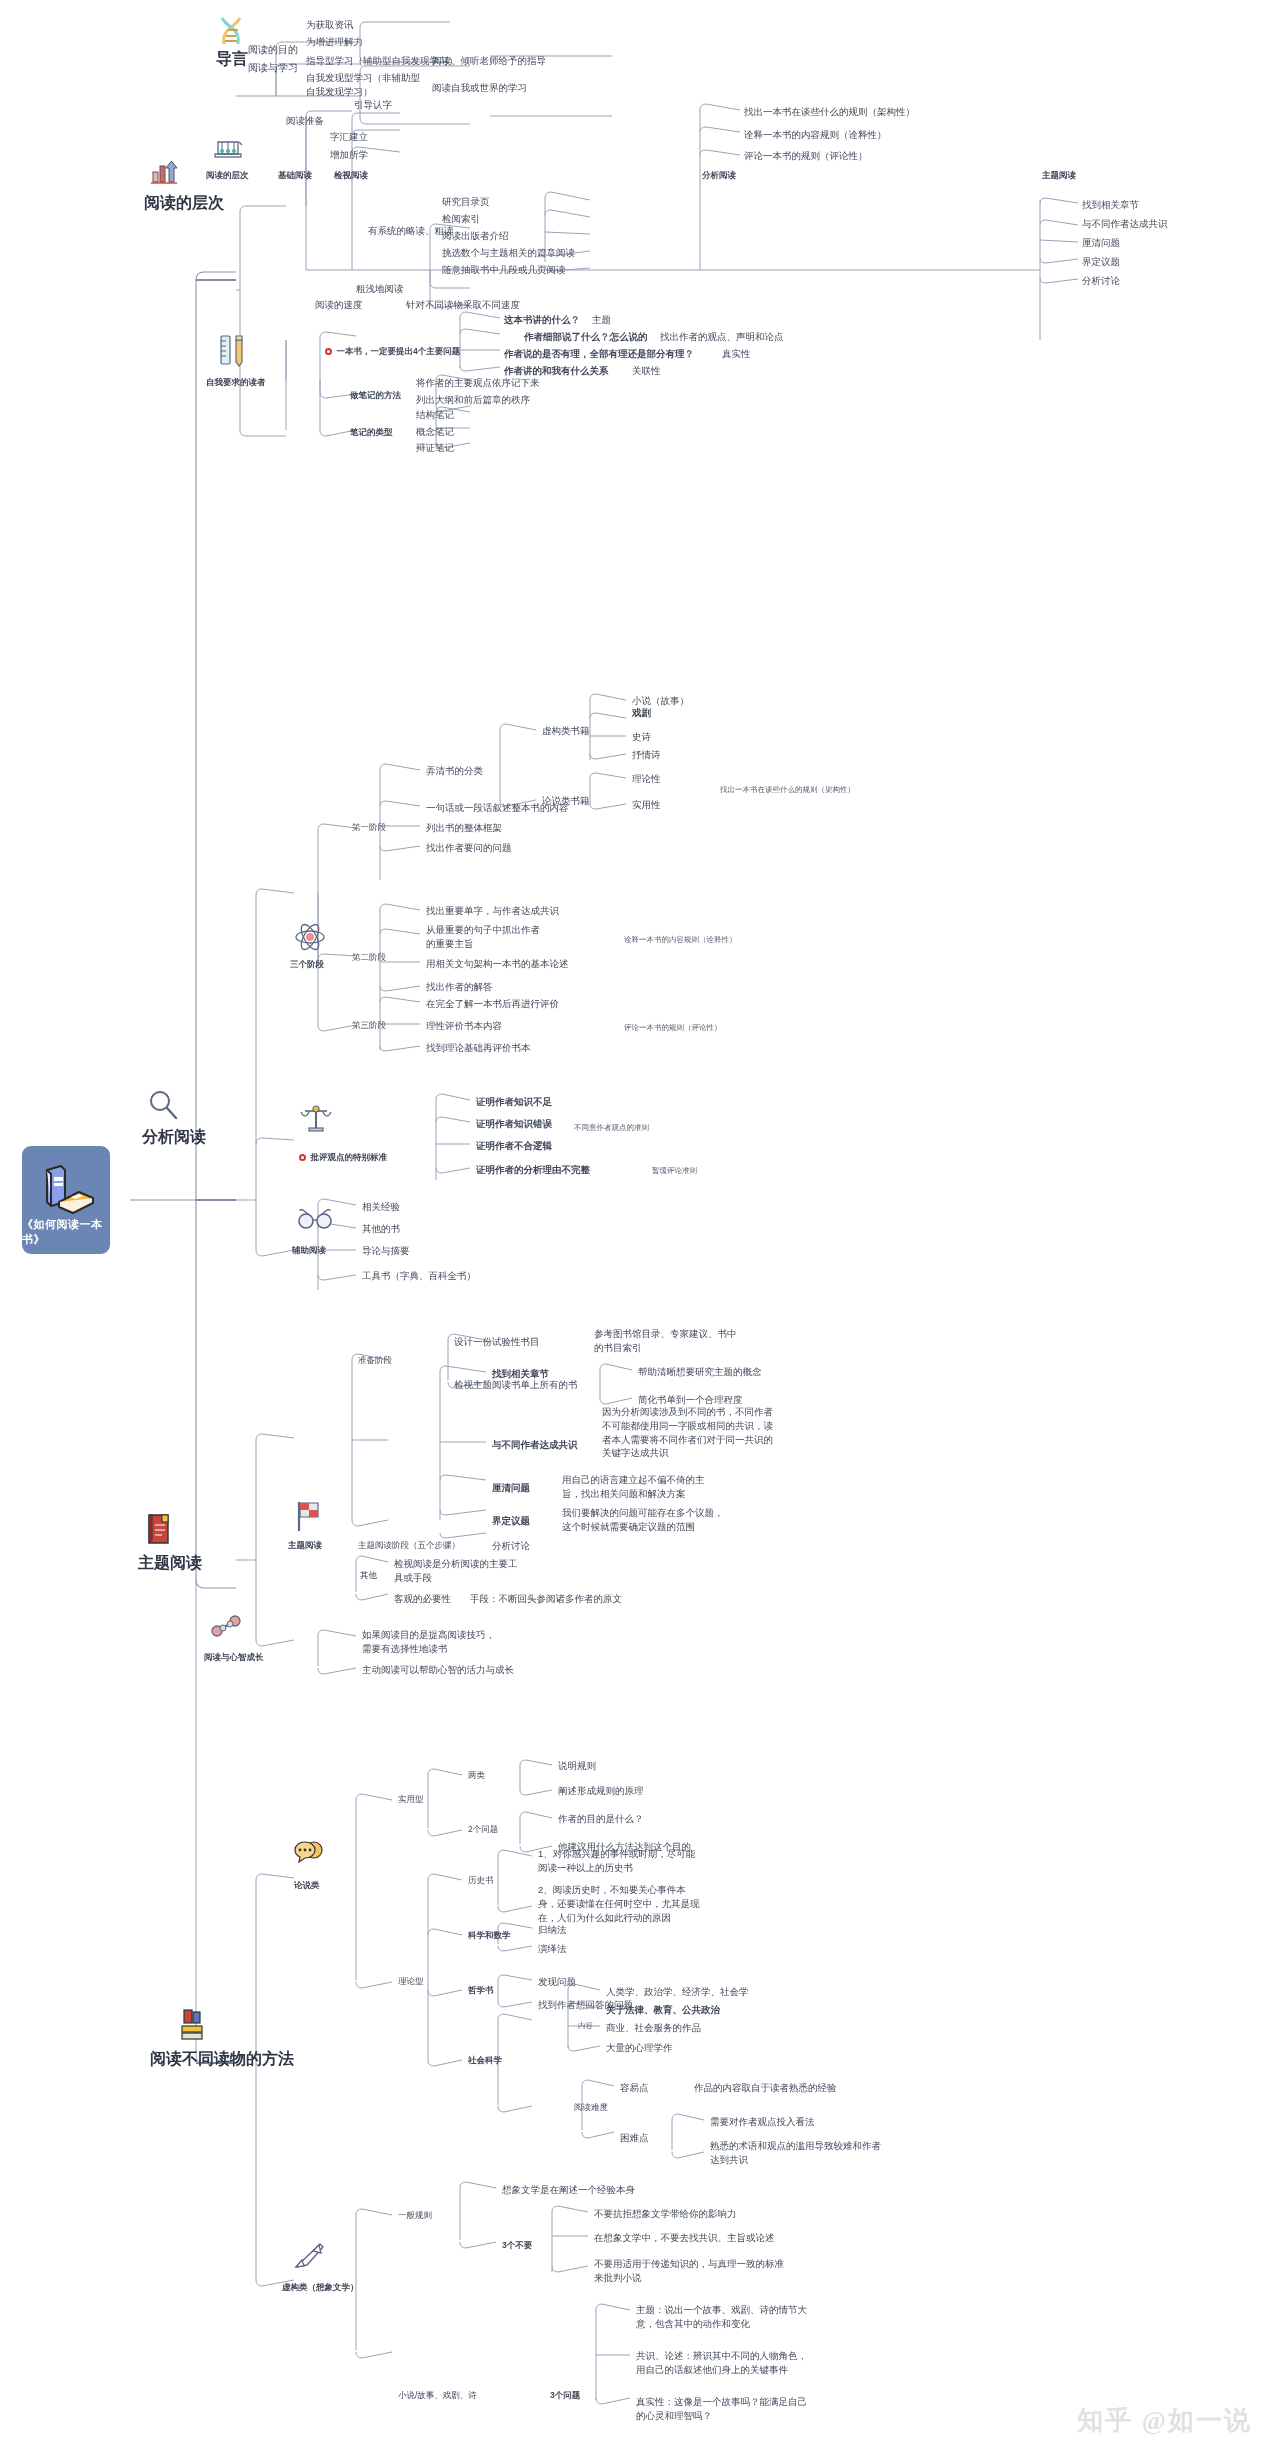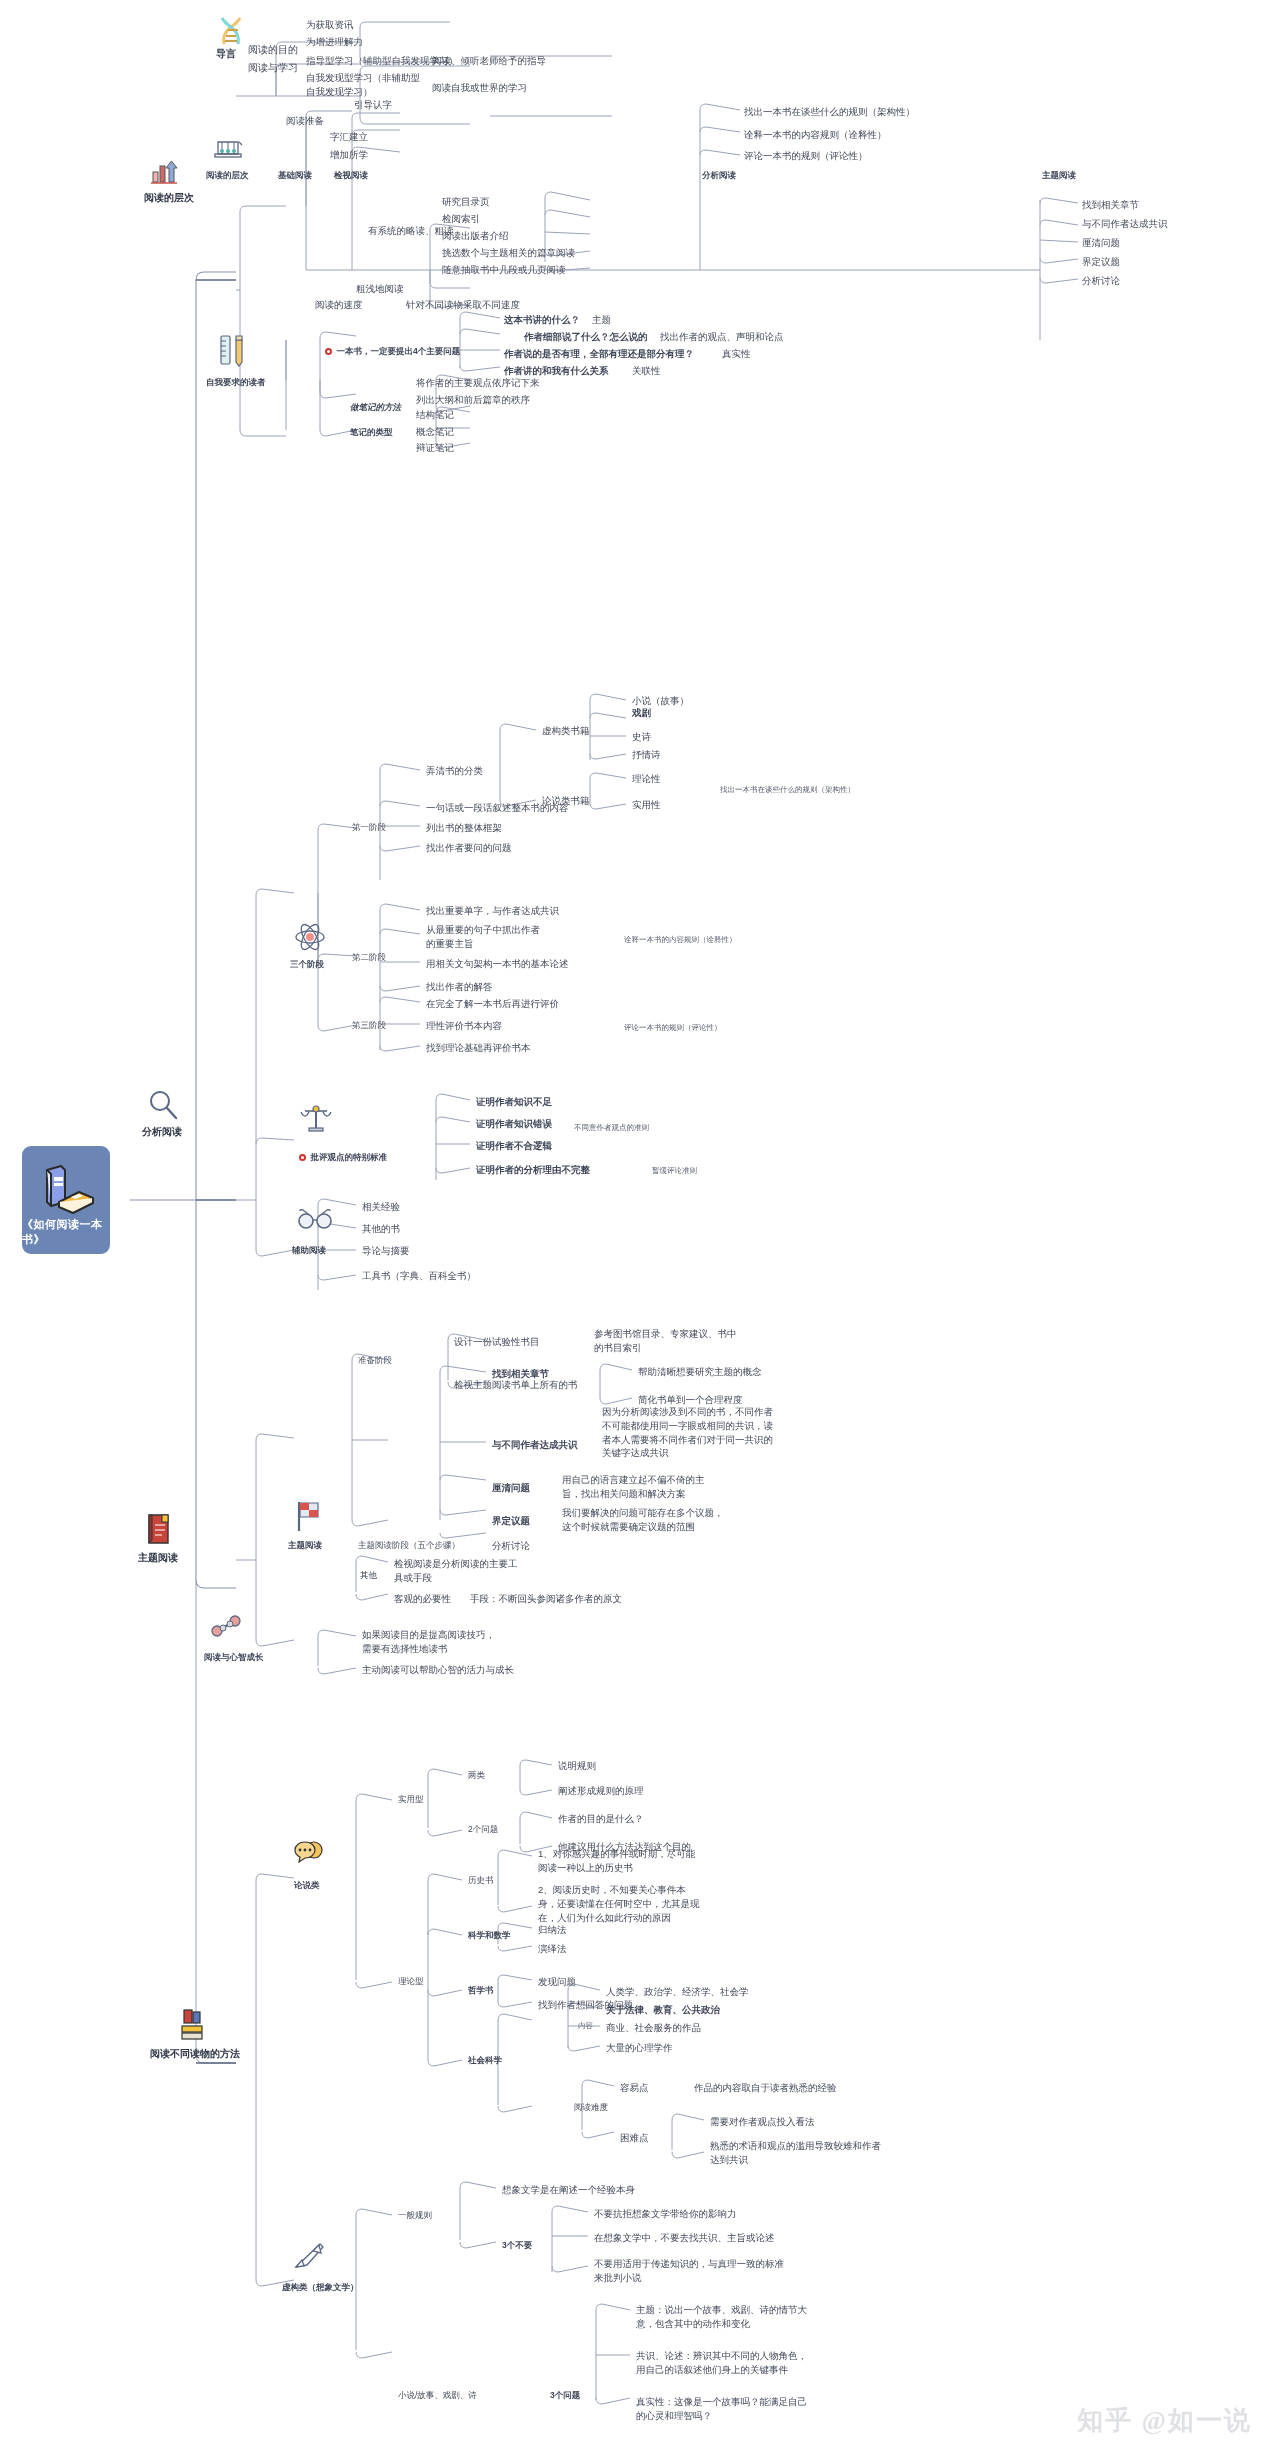--- a/index.html
+++ b/index.html
@@ -17,21 +17,21 @@
     position:absolute;
     font-size:9.5px;
     line-height:1.45;
     color:#3f4658;
     white-space:pre-wrap;
     padding:1px 2px;
   }
   .node.b { font-weight:bold; }
   .node.tiny { font-size:7.5px; color:#555c6e; }
   .node.small { font-size:8.5px; }
-  .node.lvl1 { font-size:10px; font-weight:bold; color:#2f3646; }
+  .node.lvl1 { font-size:16px; font-weight:bold; color:#2f3646; }
   .node.lvl2 { font-size:10px; }
 
   
   #central {
     position:absolute; left:22px; top:1146px; width:88px; height:108px;
     background:#6b86b4; border-radius:9px;
     display:flex; flex-direction:column; align-items:center; justify-content:flex-end;
     padding-bottom:7px;
   }
   #central .ctitle { color:#fff; font-size:11px; font-weight:bold; letter-spacing:.5px; }
@@ -390,21 +390,21 @@
       <line x1="3" y1="19" x2="8" y2="19" stroke="#5b6784"></line>
       <line x1="3" y1="24" x2="8" y2="24" stroke="#5b6784"></line>
       <path d="M18 8 L24 8 L24 30 L21 34 L18 30 Z" fill="#f5c96b" stroke="#5b6784" stroke-width="1.2"></path>
       <path d="M18 4 L24 4 L24 8 L18 8 Z" fill="#f0dfae" stroke="#5b6784" stroke-width="1.2"></path>
     </svg>
   </div>
   <div class="node small b" style="left:204px;top:375px;">自我要求的读者</div>
   <div class="node small b" style="left:314px;top:332px;">
     <span class="bullet"></span><span>一本书，一定要提出4个主要问题</span>
   </div>
-  <div class="node small b" style="left:348px;top:400px;font-style:italic;">做笔记的方法</div>
+  <div class="node small b" style="left:348px;top:388px;">做笔记的方法</div>
   <div class="node small b" style="left:348px;top:425px;">笔记的类型</div>
 
   <div class="node b" style="left:502px;top:312px;">这本书讲的什么？</div>
   <div class="node" style="left:590px;top:312px;">主题</div>
   <div class="node b" style="left:502px;top:329px;margin-left:20px;">作者细部说了什么？怎么说的</div>
   <div class="node" style="left:658px;top:329px;">找出作者的观点、声明和论点</div>
   <div class="node b" style="left:502px;top:346px;">作者说的是否有理，全部有理还是部分有理？</div>
   <div class="node" style="left:720px;top:346px;">真实性</div>
   <div class="node b" style="left:502px;top:363px;">作者讲的和我有什么关系</div>
   <div class="node" style="left:630px;top:363px;">关联性</div>

